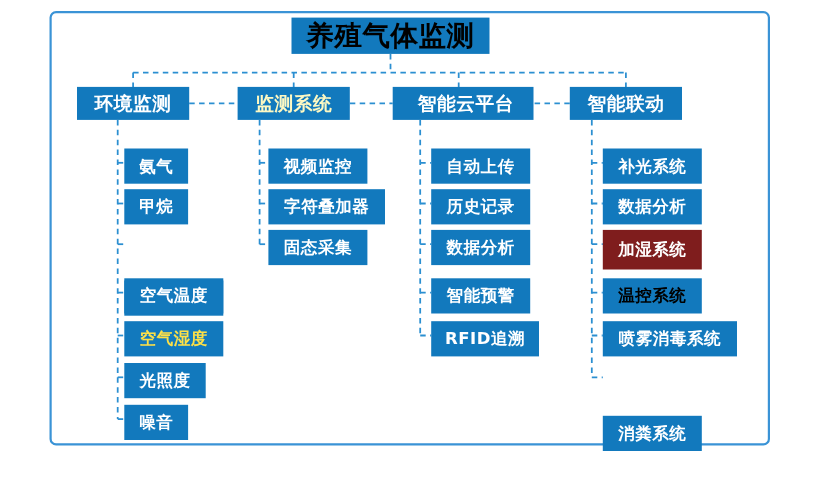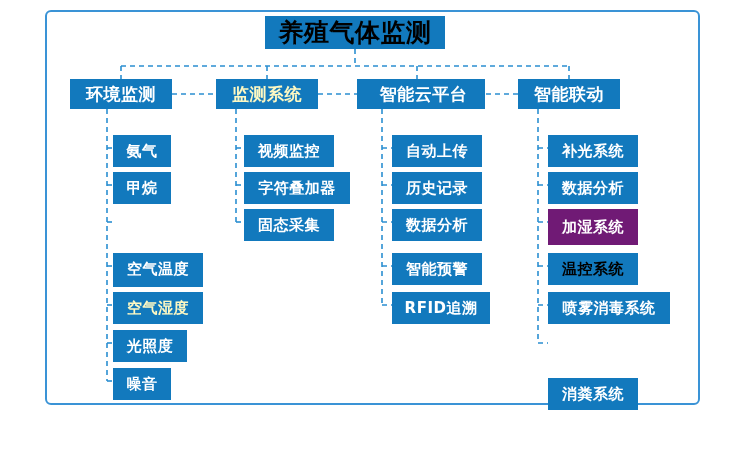--- a/index.html
+++ b/index.html
@@ -120,35 +120,35 @@
       <line x1="538" y1="343" x2="548" y2="343" stroke="#2b8fd1" stroke-width="1.6" stroke-dasharray="5,4"></line>
     </svg>
 
   <div id="node-layer">
       <div class="node node-title" style="left: 265px; top: 16px; width: 180px; height: 33px; background: rgb(18, 121, 189); color: #000000;">养殖气体监测</div>
       <div class="node node-l2" style="left: 70px; top: 79px; width: 102px; height: 30px; background: rgb(18, 121, 189); color: rgb(255, 255, 255);">环境监测</div>
       <div class="node node-leaf" style="left: 113px; top: 135px; width: 58px; height: 26px; background: rgb(18, 121, 189); color: rgb(255, 255, 255);">氨气</div>
       <div class="node node-leaf" style="left: 113px; top: 172px; width: 58px; height: 26px; background: rgb(18, 121, 189); color: rgb(255, 255, 255);">甲烷</div>
       <div class="node node-leaf" style="left: 113px; top: 209px; width: 90px; height: 16px; background: rgb(18, 121, 189); color: #0f172a; margin-top: 46px;">二氧化碳</div>
       <div class="node node-leaf" style="left: 113px; top: 253px; width: 90px; height: 15px; background: rgb(18, 121, 189); color: rgb(255, 255, 255);">空气温度</div>
-      <div class="node node-leaf" style="left: 113px; top: 292px; width: 90px; height: 26px; background: rgb(18, 121, 189); color: #fef9c3;">空气湿度</div>
+      <div class="node node-leaf" style="left: 113px; top: 292px; width: 90px; height: 26px; background: rgb(18, 121, 189); color: #fde047;">空气湿度</div>
       <div class="node node-leaf" style="left: 113px; top: 330px; width: 74px; height: 26px; background: rgb(18, 121, 189); color: rgb(255, 255, 255);">光照度</div>
       <div class="node node-leaf" style="left: 113px; top: 368px; width: 58px; height: 26px; background: rgb(18, 121, 189); color: rgb(255, 255, 255);">噪音</div>
       <div class="node node-l2" style="left: 216px; top: 79px; width: 102px; height: 30px; background: rgb(18, 121, 189); color: #fef9c3;">监测系统</div>
       <div class="node node-leaf" style="left: 244px; top: 135px; width: 90px; height: 26px; background: rgb(18, 121, 189); color: rgb(255, 255, 255);">视频监控</div>
       <div class="node node-leaf" style="left: 244px; top: 172px; width: 106px; height: 26px; background: rgb(18, 121, 189); color: rgb(255, 255, 255);">字符叠加器</div>
       <div class="node node-leaf" style="left: 244px; top: 209px; width: 90px; height: 26px; background: rgb(18, 121, 189); color: rgb(255, 255, 255);">固态采集</div>
       <div class="node node-l2" style="left: 357px; top: 79px; width: 128px; height: 30px; background: rgb(18, 121, 189); color: rgb(255, 255, 255); padding-left: 17px;">智能云平台</div>
       <div class="node node-leaf" style="left: 392px; top: 135px; width: 90px; height: 26px; background: rgb(18, 121, 189); color: rgb(255, 255, 255);">自动上传</div>
       <div class="node node-leaf" style="left: 392px; top: 172px; width: 90px; height: 26px; background: rgb(18, 121, 189); color: rgb(255, 255, 255);">历史记录</div>
       <div class="node node-leaf" style="left: 392px; top: 209px; width: 90px; height: 26px; background: rgb(18, 121, 189); color: rgb(255, 255, 255);">数据分析</div>
       <div class="node node-leaf" style="left: 392px; top: 253px; width: 90px; height: 26px; background: rgb(18, 121, 189); color: rgb(255, 255, 255);">智能预警</div>
       <div class="node node-leaf" style="left: 392px; top: 292px; width: 98px; height: 26px; background: rgb(18, 121, 189); color: rgb(255, 255, 255);">RFID追溯</div>
       <div class="node node-l2" style="left: 518px; top: 79px; width: 102px; height: 30px; background: rgb(18, 121, 189); color: rgb(255, 255, 255);">智能联动</div>
       <div class="node node-leaf" style="left: 548px; top: 135px; width: 90px; height: 26px; background: rgb(18, 121, 189); color: rgb(255, 255, 255);">补光系统</div>
       <div class="node node-leaf" style="left: 548px; top: 172px; width: 90px; height: 26px; background: rgb(18, 121, 189); color: rgb(255, 255, 255);">数据分析</div>
-      <div class="node node-leaf" style="left: 548px; top: 209px; width: 90px; height: 36px; background: #701a75; color: rgb(255, 255, 255);">加湿系统</div>
+      <div class="node node-leaf" style="left: 548px; top: 209px; width: 90px; height: 36px; background: #7f1d1d; color: rgb(255, 255, 255);">加湿系统</div>
       <div class="node node-leaf" style="left: 548px; top: 253px; width: 90px; height: 26px; background: rgb(18, 121, 189); color: #000000;">温控系统</div>
       <div class="node node-leaf" style="left: 548px; top: 292px; width: 122px; height: 26px; background: rgb(18, 121, 189); color: rgb(255, 255, 255);">喷雾消毒系统</div>
       <div class="node node-leaf" style="left: 548px; top: 330px; width: 90px; height: 26px; background: rgb(18, 121, 189); color: rgb(255, 255, 255); margin-top: 48px;">消粪系统</div>
     </div>
 
 </div>
 
 </body></html>

